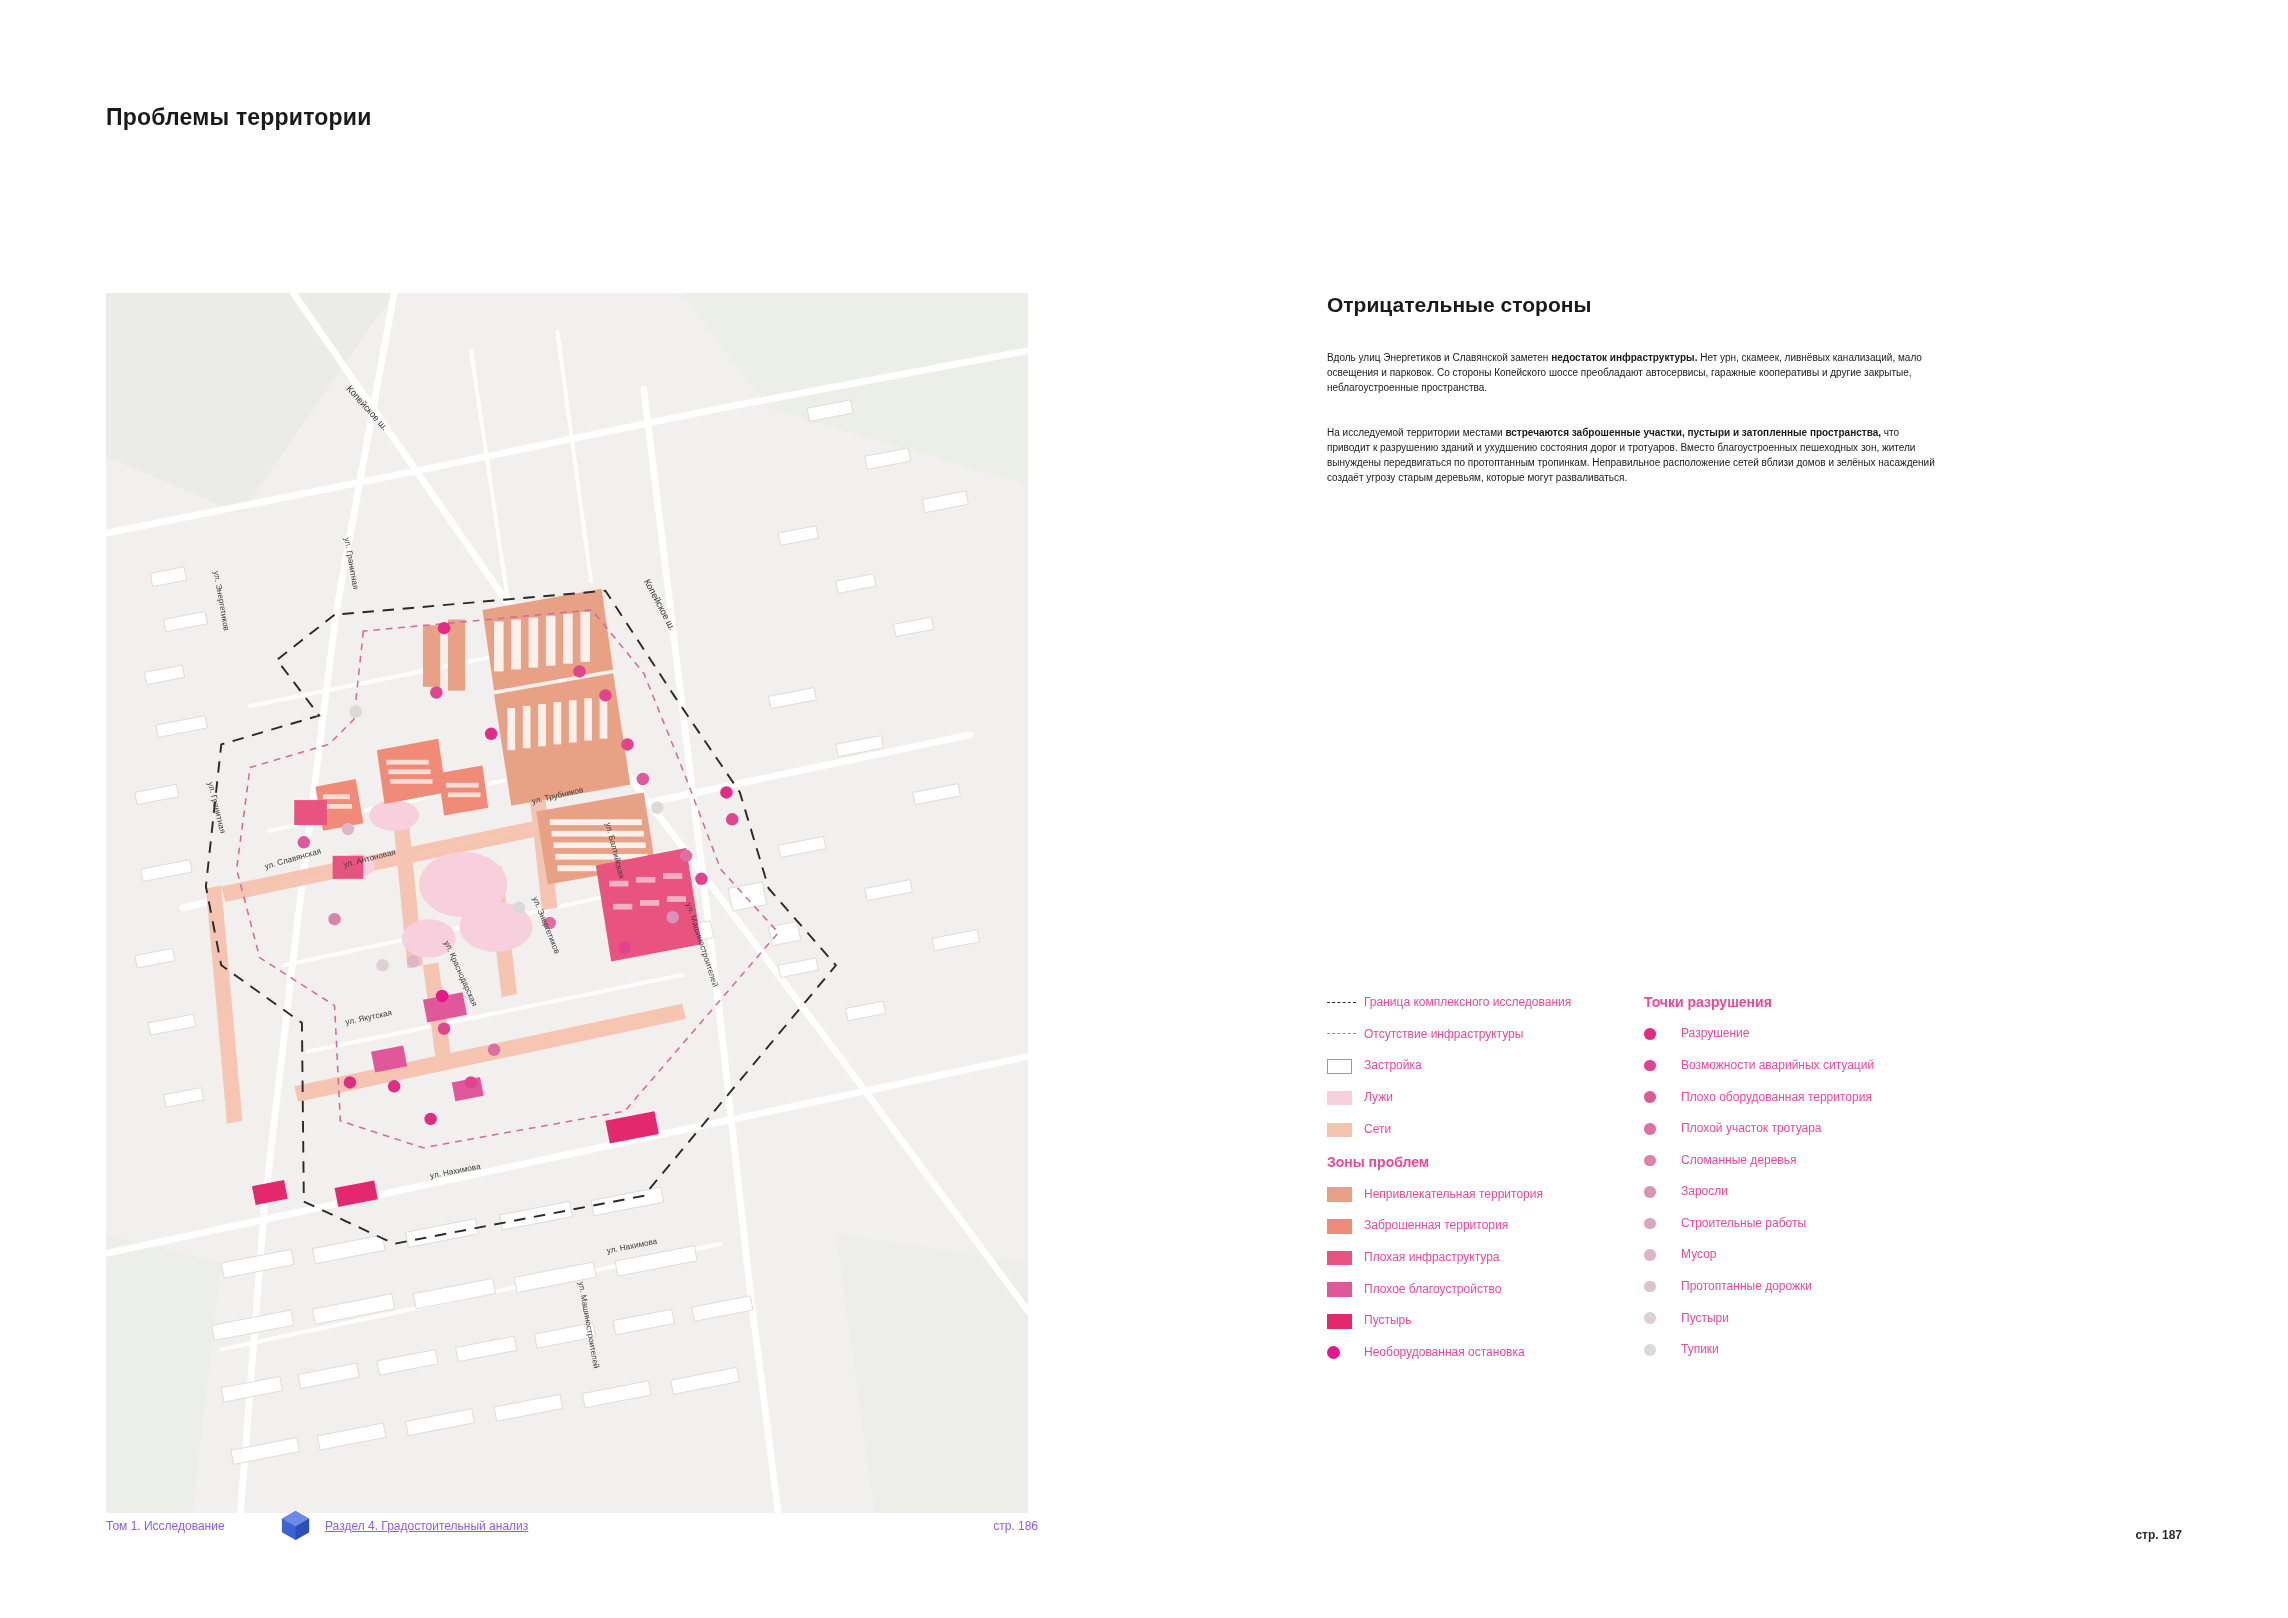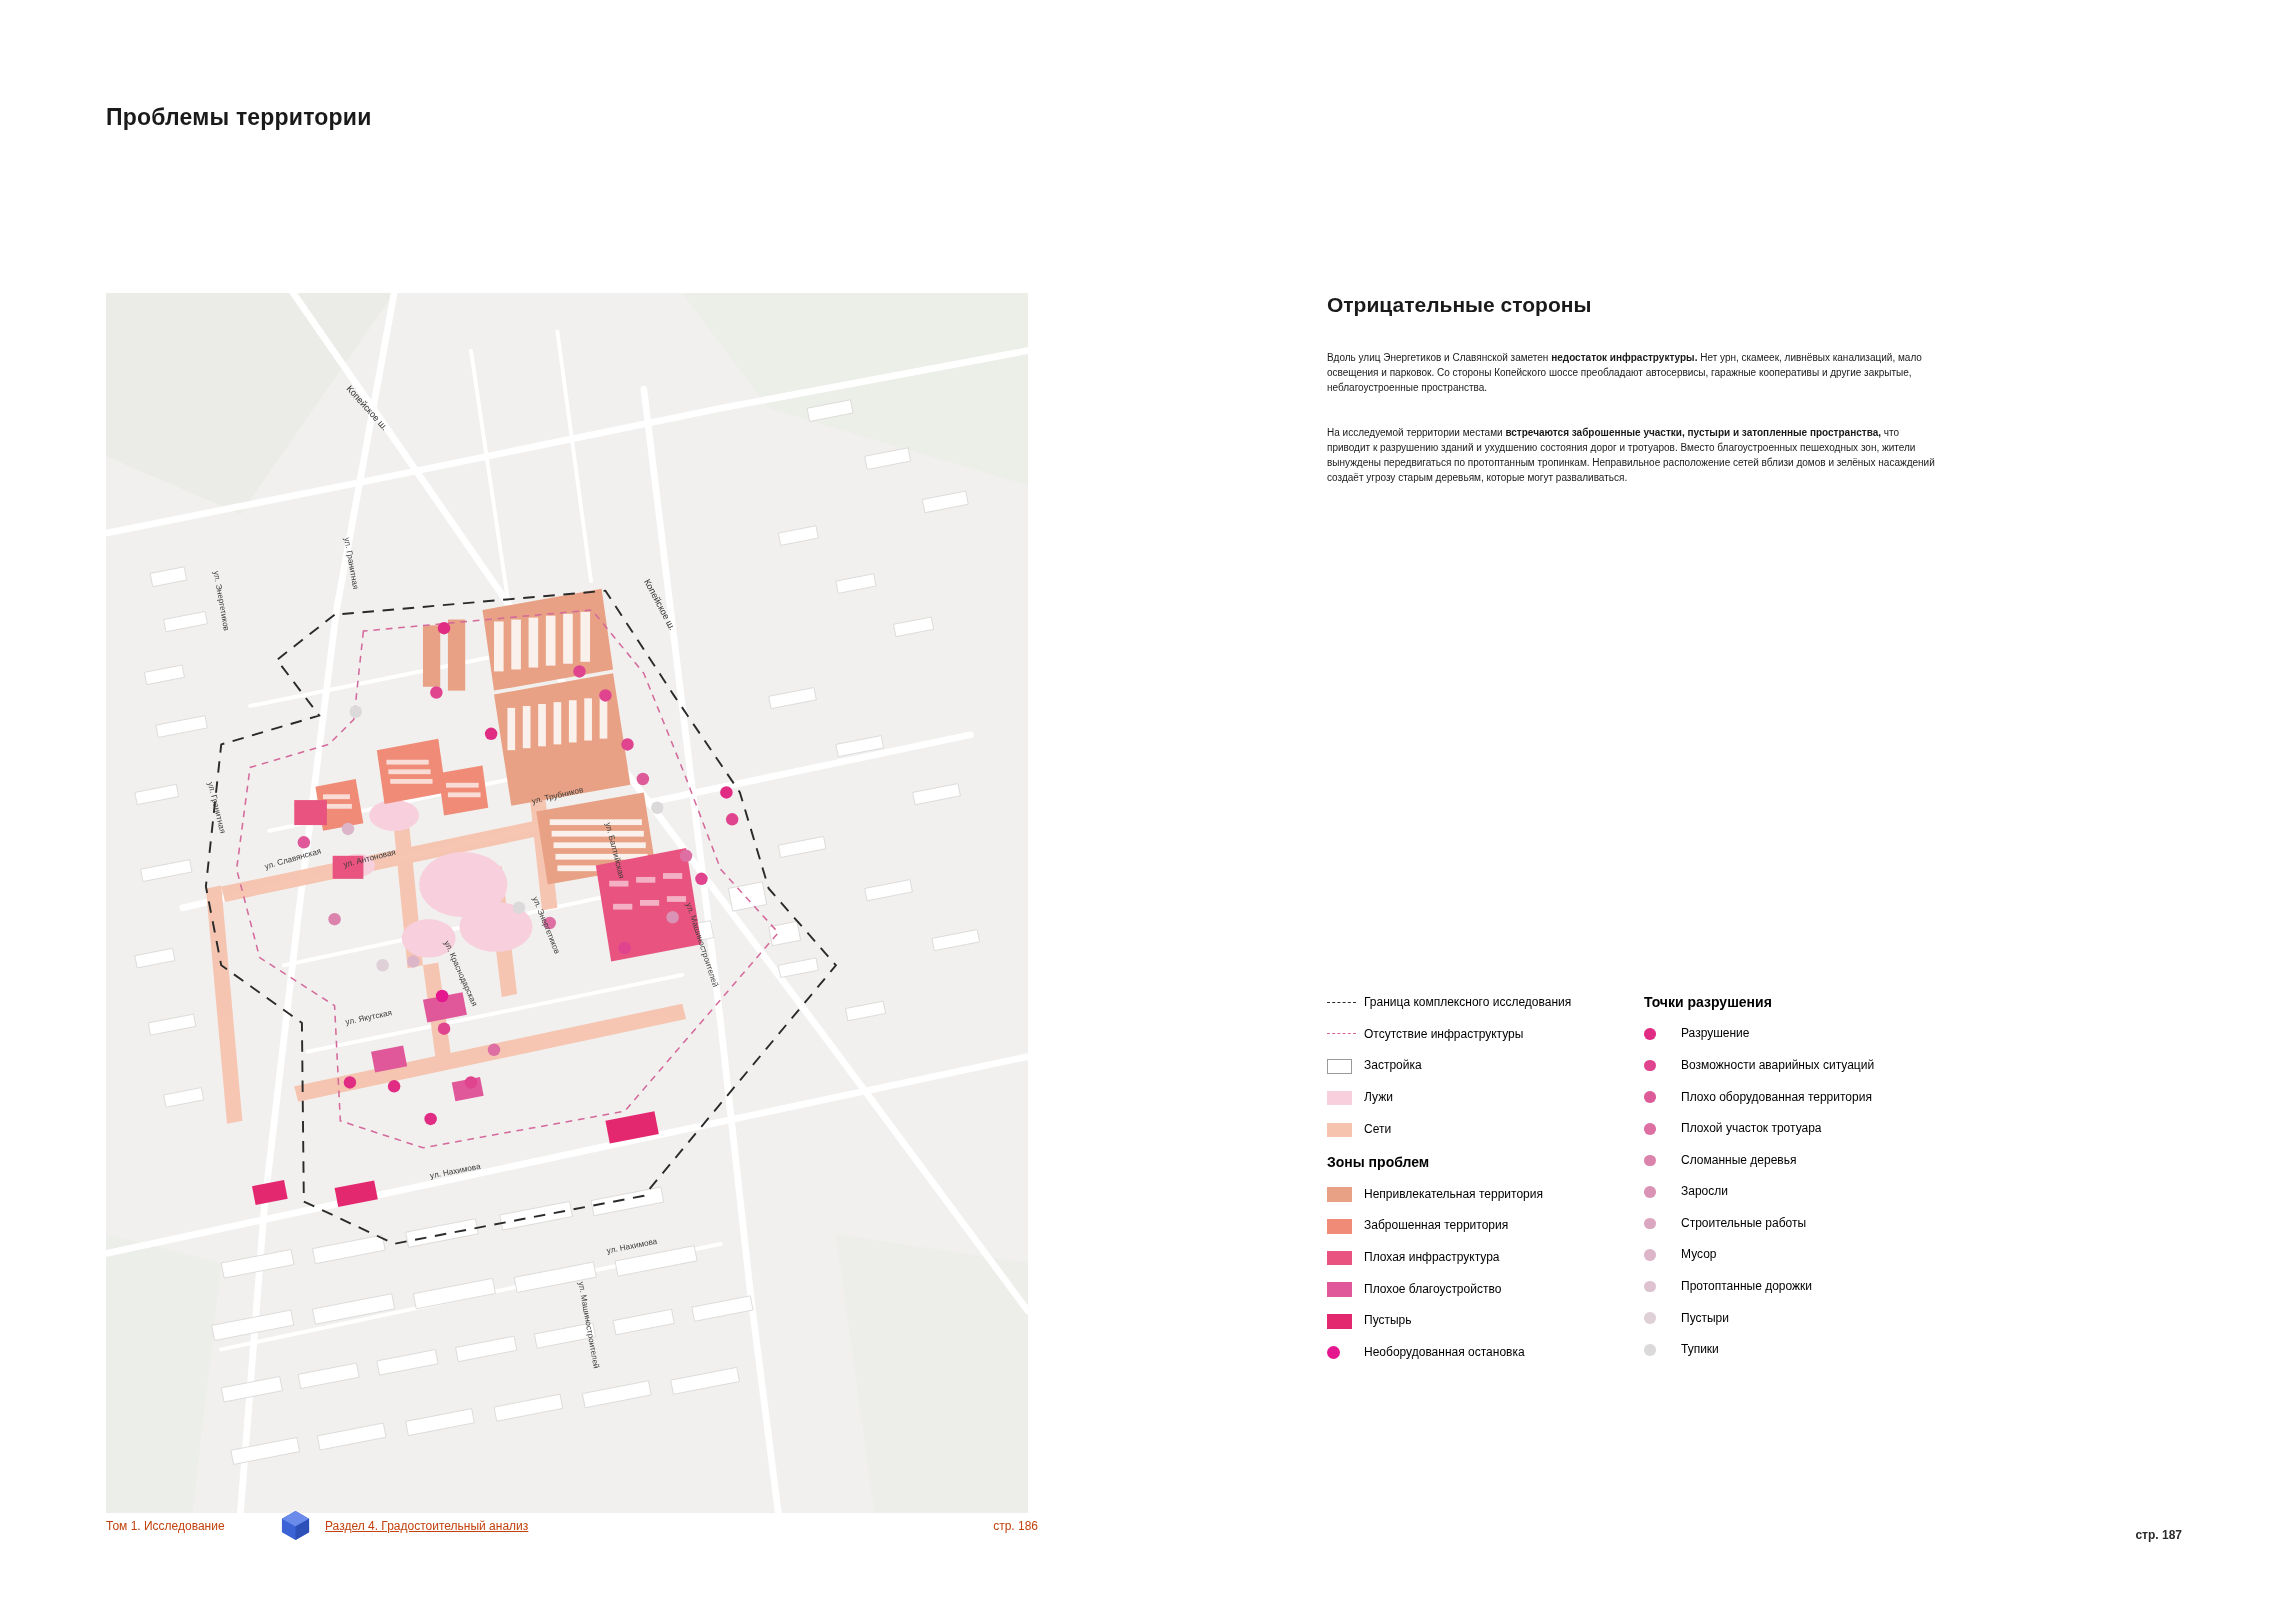--- a/index.html
+++ b/index.html
@@ -53,21 +53,21 @@
   }
   .map-bg { position: absolute; inset: 0; }
 
   
   .footer {
     position: absolute;
     bottom: 77px;
     left: 106px;
     right: 106px;
     font-size: 12px;
-    color: #c2410c;
+    color: #8b5cf6;
     display: flex;
     align-items: center;
   }
   .footer-vol { white-space: nowrap; }
   .footer-logo {
     width: 33px; height: 33px;
     margin: 0 13.4px 0 54px;
     position: relative;
     flex: none;
   }
@@ -103,21 +103,21 @@
 
   
   .legend {
     position: absolute;
     left: 183px;
     top: 994px;
     width: 797px;
     display: flex;
     gap: 0px;
     font-size: 12px;
-    color: #000000;
+    color: #ec4899;
   }
   .legend-col-a { width: 317px; }
   .legend-col-b { width: 317px; }
   .legend-row {
     display: flex;
     align-items: flex-start;
     margin-bottom: 15.4px;
   }
   .legend-key {
     width: 37px;

